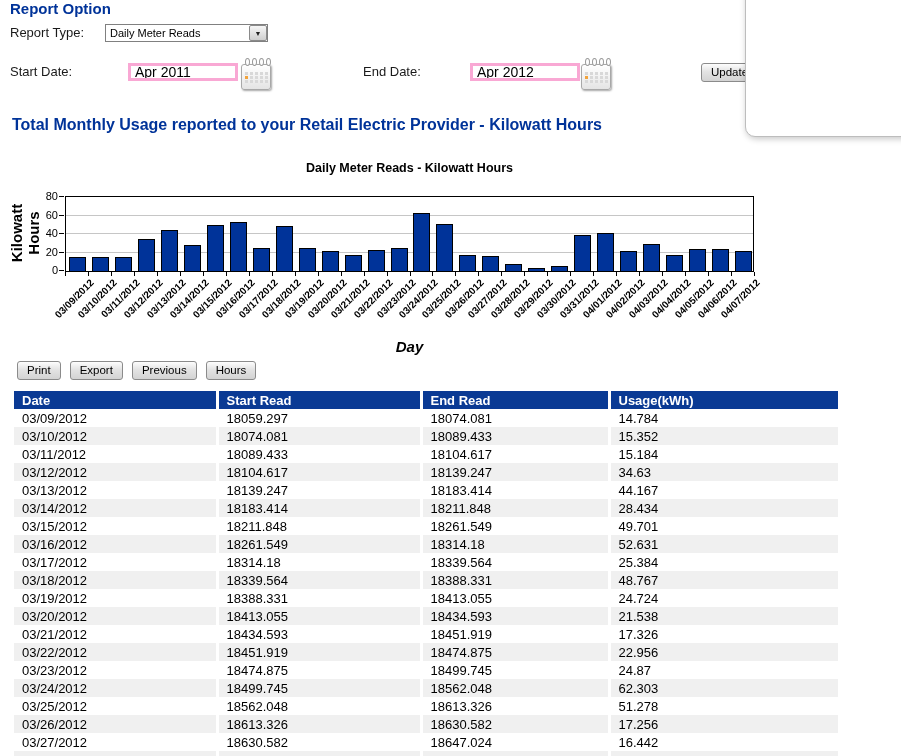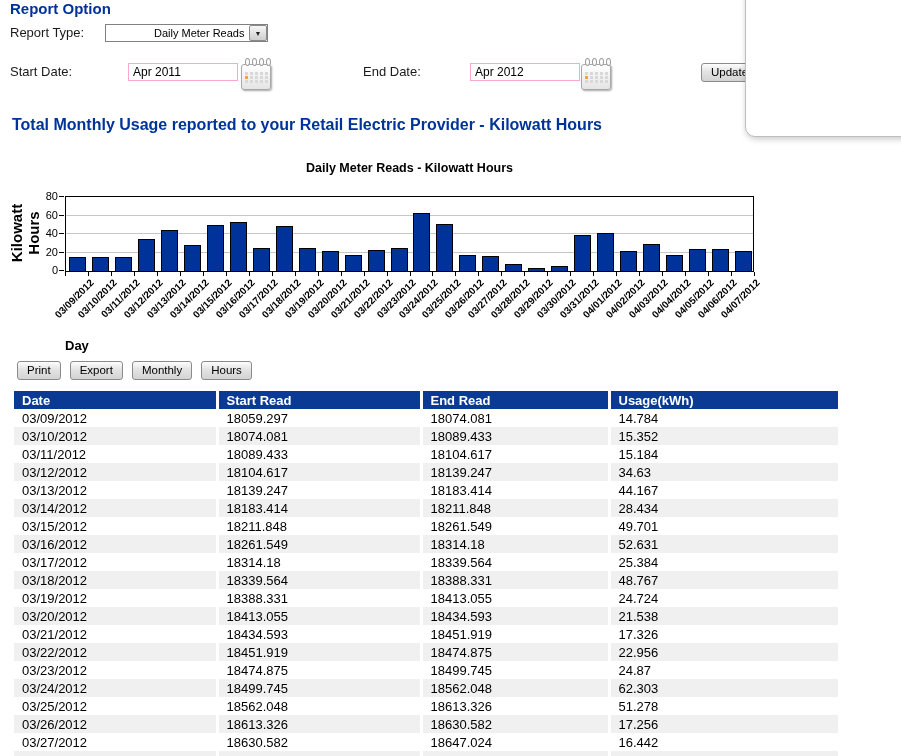--- a/index.html
+++ b/index.html
@@ -11,33 +11,33 @@
   .abs { position:absolute; }
 
   
   .page-title {
     left:10px; top:0px; font-size:15px; font-weight:bold; color:#003399;
   }
   .ctl-label { font-size:13px; color:#1a1a1a; }
   .selectbox {
     left:105px; top:24px; width:163px; height:18px;
     border:1px solid #808080; background:#fff;
-    display:flex; align-items:center;padding-left:44px;
+    display:flex; align-items:center;
   }
   .selectbox .val { flex:1; font-size:11px; padding-left:4px; white-space:nowrap; overflow:hidden; }
   .selectbox .arrow-btn {
     width:18px; height:16px; margin-right:0px;
     background:linear-gradient(#f6f6f6,#cfcfcf);
     border:1px solid #8a8a8a; border-radius:2px;
     display:flex; align-items:center; justify-content:center;
     font-size:7px; color:#222; line-height:1;
   }
   .datebox {
-    height:18px; width:110px; border:1px solid #f9a8d4; background:#fff;
-    font-size:12px; font-family:"Liberation Sans",sans-serif; padding:0 4px;
+    height:18px; width:110px; border:3px solid #f9a8d4; background:#fff;
+    font-size:14px; font-family:"Liberation Sans",sans-serif; padding:0 4px;
   }
   
   .cal { width:31px; height:33px; }
   .cal .body {
     position:absolute; left:0; top:6px; width:30px; height:26px;
     background:linear-gradient(#ffffff,#e4e4e4);
     border:1px solid #a8a8a8; border-radius:3px;
     box-shadow:1px 1px 2px rgba(0,0,0,.35);
   }
   .cal .rings { position:absolute; left:4px; top:0; display:flex; gap:2px; }
@@ -85,22 +85,22 @@
   }
   .gridline { position:absolute; left:0; right:0; height:1px; background:#c6c6c6; }
   .bar { position:absolute; bottom:0; width:17px; background:#003399; border:1px solid #000; border-bottom:none; }
   .y-tick-label { position:absolute; width:30px; text-align:right; font-size:11px; }
   .y-tick { position:absolute; width:5px; height:1px; background:#000; }
   .x-tick { position:absolute; width:1px; height:4px; background:#000; }
   .x-tick-label {
     position:absolute; width:90px; text-align:right; font-size:10px; font-weight:bold;
     white-space:nowrap; transform-origin:100% 0; transform:rotate(-45deg);
   }
-  .x-axis-label { left:65px; top:338px; width:689px; text-align:left;
-    font-size:13px; font-weight:bold; }
+  .x-axis-label { left:65px; top:338px; width:689px; text-align:center;
+    font-size:15px; font-weight:bold;font-style:italic; }
 
   
   .toolbar { left:17px; top:361px; display:flex; gap:9px; }
 
   
   .table-wrap { left:14px; top:391px; width:824px; height:365px; overflow:hidden; }
   table.usage { border-collapse:collapse; width:824px; table-layout:fixed; }
   table.usage th {
     background:#0a3a94; color:#fff; font-size:13px; font-weight:bold;
     text-align:left; height:18px; padding:0 0 0 8px;
@@ -221,21 +221,21 @@
       <div class="bar" title="04/04/2012: 17.5" style="left: 600.117px; height: 16px; background: rgb(0, 51, 153);"></div>
       <div class="bar" title="04/05/2012: 23.5" style="left: 623.083px; height: 22px; background: rgb(0, 51, 153);"></div>
       <div class="bar" title="04/06/2012: 23.5" style="left: 646.05px; height: 22px; background: rgb(0, 51, 153);"></div>
       <div class="bar" title="04/07/2012: 21.5" style="left: 669.017px; height: 20px; background: rgb(0, 51, 153);"></div>
     </div>
   <div class="abs x-axis-label">Day</div>
 
   <div class="abs toolbar">
     <button class="btn">Print</button>
     <button class="btn">Export</button>
-    <button class="btn">Monthly</button>
+    <button class="btn">Previous</button>
     <button class="btn">Hours</button>
   </div>
 
   <div class="abs table-wrap">
     <table class="usage">
       <colgroup>
         <col style="width:203px">
           <col style="width:204px">
           <col style="width:188px">
           <col style="width:229px">

